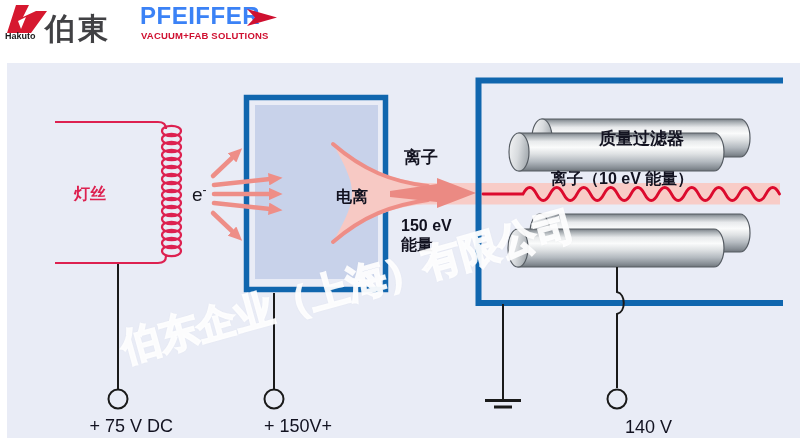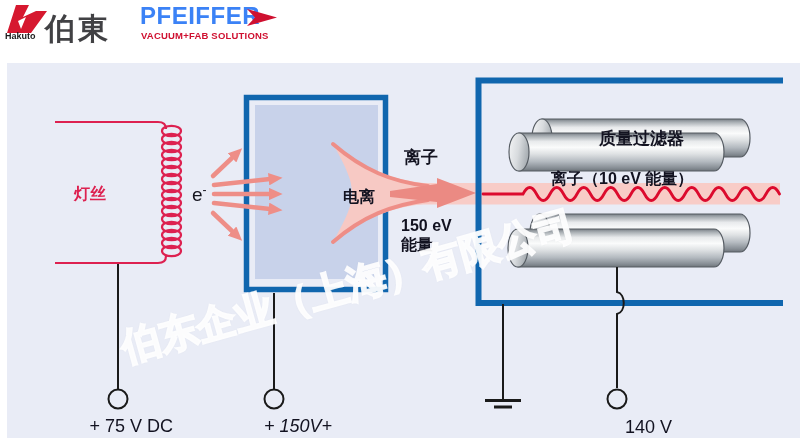--- a/index.html
+++ b/index.html
@@ -149,29 +149,29 @@
     <circle cx="274" cy="399" r="9.5" fill="#e9ecf6" stroke="#1a1a1a" stroke-width="2"></circle>
     <circle cx="617" cy="399" r="9.5" fill="#e9ecf6" stroke="#1a1a1a" stroke-width="2"></circle>
   </svg>
 
   <div class="lbl cjk red f16" style="left:74px;top:184px;">灯丝</div>
 
   <div id="electron-label" class="lbl">
     <span>e</span><sup>-</sup>
   </div>
 
-  <div class="lbl cjk f16" style="left:304px;top:187px;padding-left:39px;">电离</div>
+  <div class="lbl cjk f16" style="left:297px;top:187px;padding-left:39px;">电离</div>
 
   <div class="lbl cjk f17" style="left:404px;top:146px;">离子</div>
 
   <div class="lbl cjk f16" style="left:401px;top:217px;">150 eV</div>
   <div class="lbl cjk f16" style="left:401px;top:235px;font-family:Liberation Mono, monospace;">能量</div>
 
   <div class="lbl cjk f17 center" style="left:584px;top:127px;width:100px;">质量过滤器</div>
 
   <div class="lbl cjk f16" style="left:551px;top:169px;">离子（10 eV 能量）</div>
 
   <div class="lbl f18 center" style="left:73px;top:416px;width:100px;">+ 75 V DC</div>
-  <div class="lbl f18 center" style="left:232px;top:416px;width:100px;font-style:italic;">+ 150V+</div>
+  <div class="lbl f18 center" style="left:232px;top:416px;width:100px;">+ 150V+</div>
   <div class="lbl f18 center" style="left:572px;top:417px;width:100px;">140 V</div>
 
   <div id="watermark">伯东企业（上海）有限公司</div>
 </div>
 
 </body></html>

